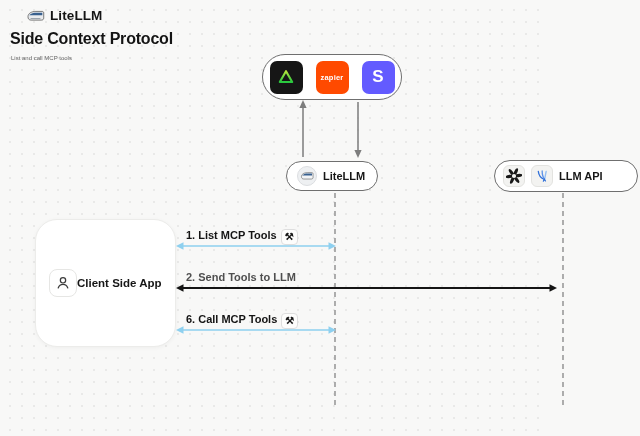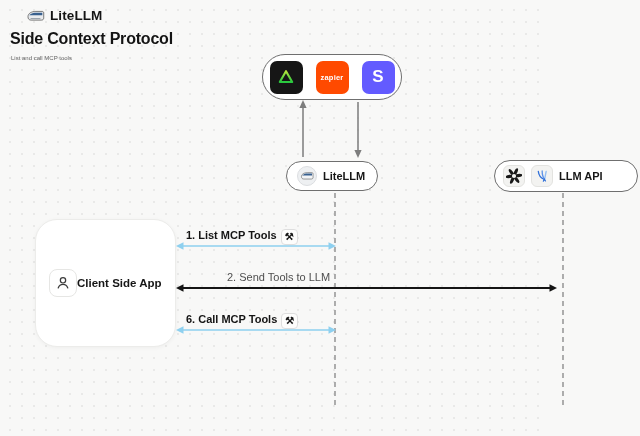--- a/index.html
+++ b/index.html
@@ -50,21 +50,21 @@
     position:absolute;left:35px;top:219px;width:141px;height:128px;
     background:#fff;border:1px solid #ececea;border-radius:22px;
     box-shadow:0 1px 4px rgba(0,0,0,0.045);
     display:flex;align-items:center;box-sizing:border-box;padding-left:13px;gap:0;
   }
   .person-chip{width:28px;height:28px;border-radius:8px;background:#fff;border:1px solid #e6e6e4;display:flex;align-items:center;justify-content:center;box-sizing:border-box;}
   .client-label{font-size:11.5px;font-weight:600;color:#161616;}
   
   .step-label{position:absolute;display:flex;align-items:flex-start;gap:4px;font-size:11px;font-weight:600;color:#141414;}
   .step-1{left:186px;top:229px;}
-  .step-2{left:186px;top:271px;color:#4f4f4f;font-weight:400;margin-left:41px;}
+  .step-2{left:186px;top:271px;color:#4f4f4f;font-weight:700;}
   .step-3{left:186px;top:313px;}
   .tool-glyph{
     display:inline-flex;align-items:center;justify-content:center;
     width:15px;height:14px;border-radius:4px;background:#fdfdfc;border:1px solid #dedede;
     font-size:10px;line-height:1;color:#161616;
   }
   
   .overlay{position:absolute;left:0;top:0;pointer-events:none;}
 </style>
 </head>

